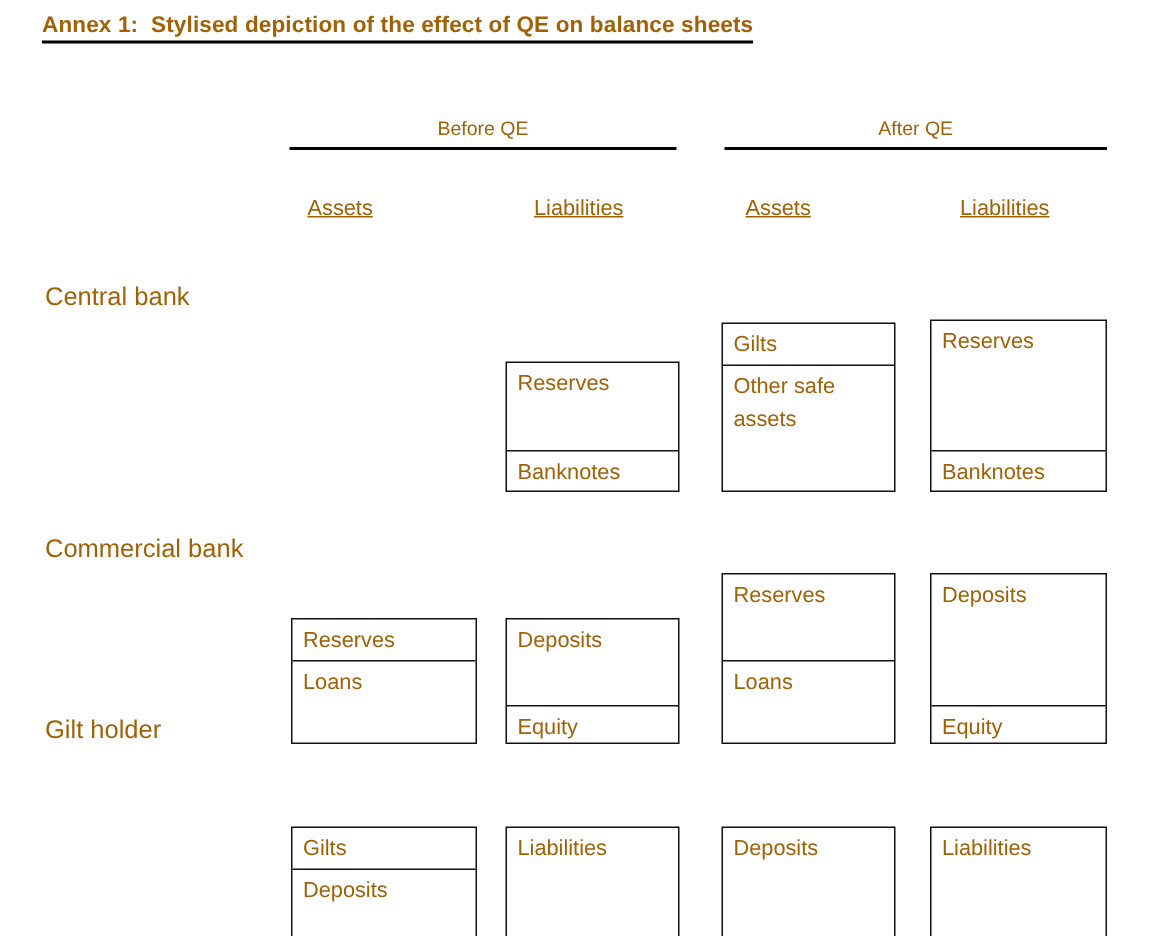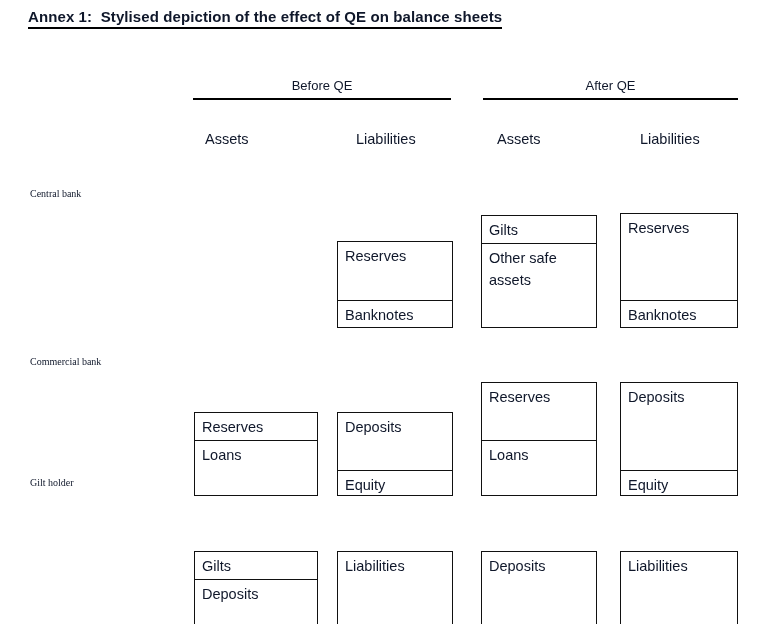--- a/index.html
+++ b/index.html
@@ -6,21 +6,21 @@
     margin: 0;
     padding: 0;
     background: #ffffff;
   }
   #page {
     position: relative;
     width: 784px;
     height: 624px;
     background: #ffffff;
     font-family: "Liberation Sans", sans-serif;
-    color: #0f172a;
+    color: #a16207;
     overflow: hidden;
   }
 
   
   #title {
     position: absolute;
     left: 28px;
     top: 8px;
     font-size: 15px;
     font-weight: bold;
@@ -39,29 +39,29 @@
     border-bottom: 2.2px solid #000;
   }
 
   
   .col-header {
     position: absolute;
     font-size: 14.5px;
     top: 131px;
     text-align: left;
     white-space: nowrap;
+    text-decoration: underline;
   }
 
   
   .row-label {
     position: absolute;
     left: 30px;
-    font-size: 10px;
+    font-size: 17px;
     white-space: nowrap;
-    font-family: Liberation Serif, serif;
   }
 
   
   .bs-box {
     position: absolute;
     border: 1.6px solid #111;
     box-sizing: border-box;
     background: #ffffff;
     margin-top: 36px;
   }

